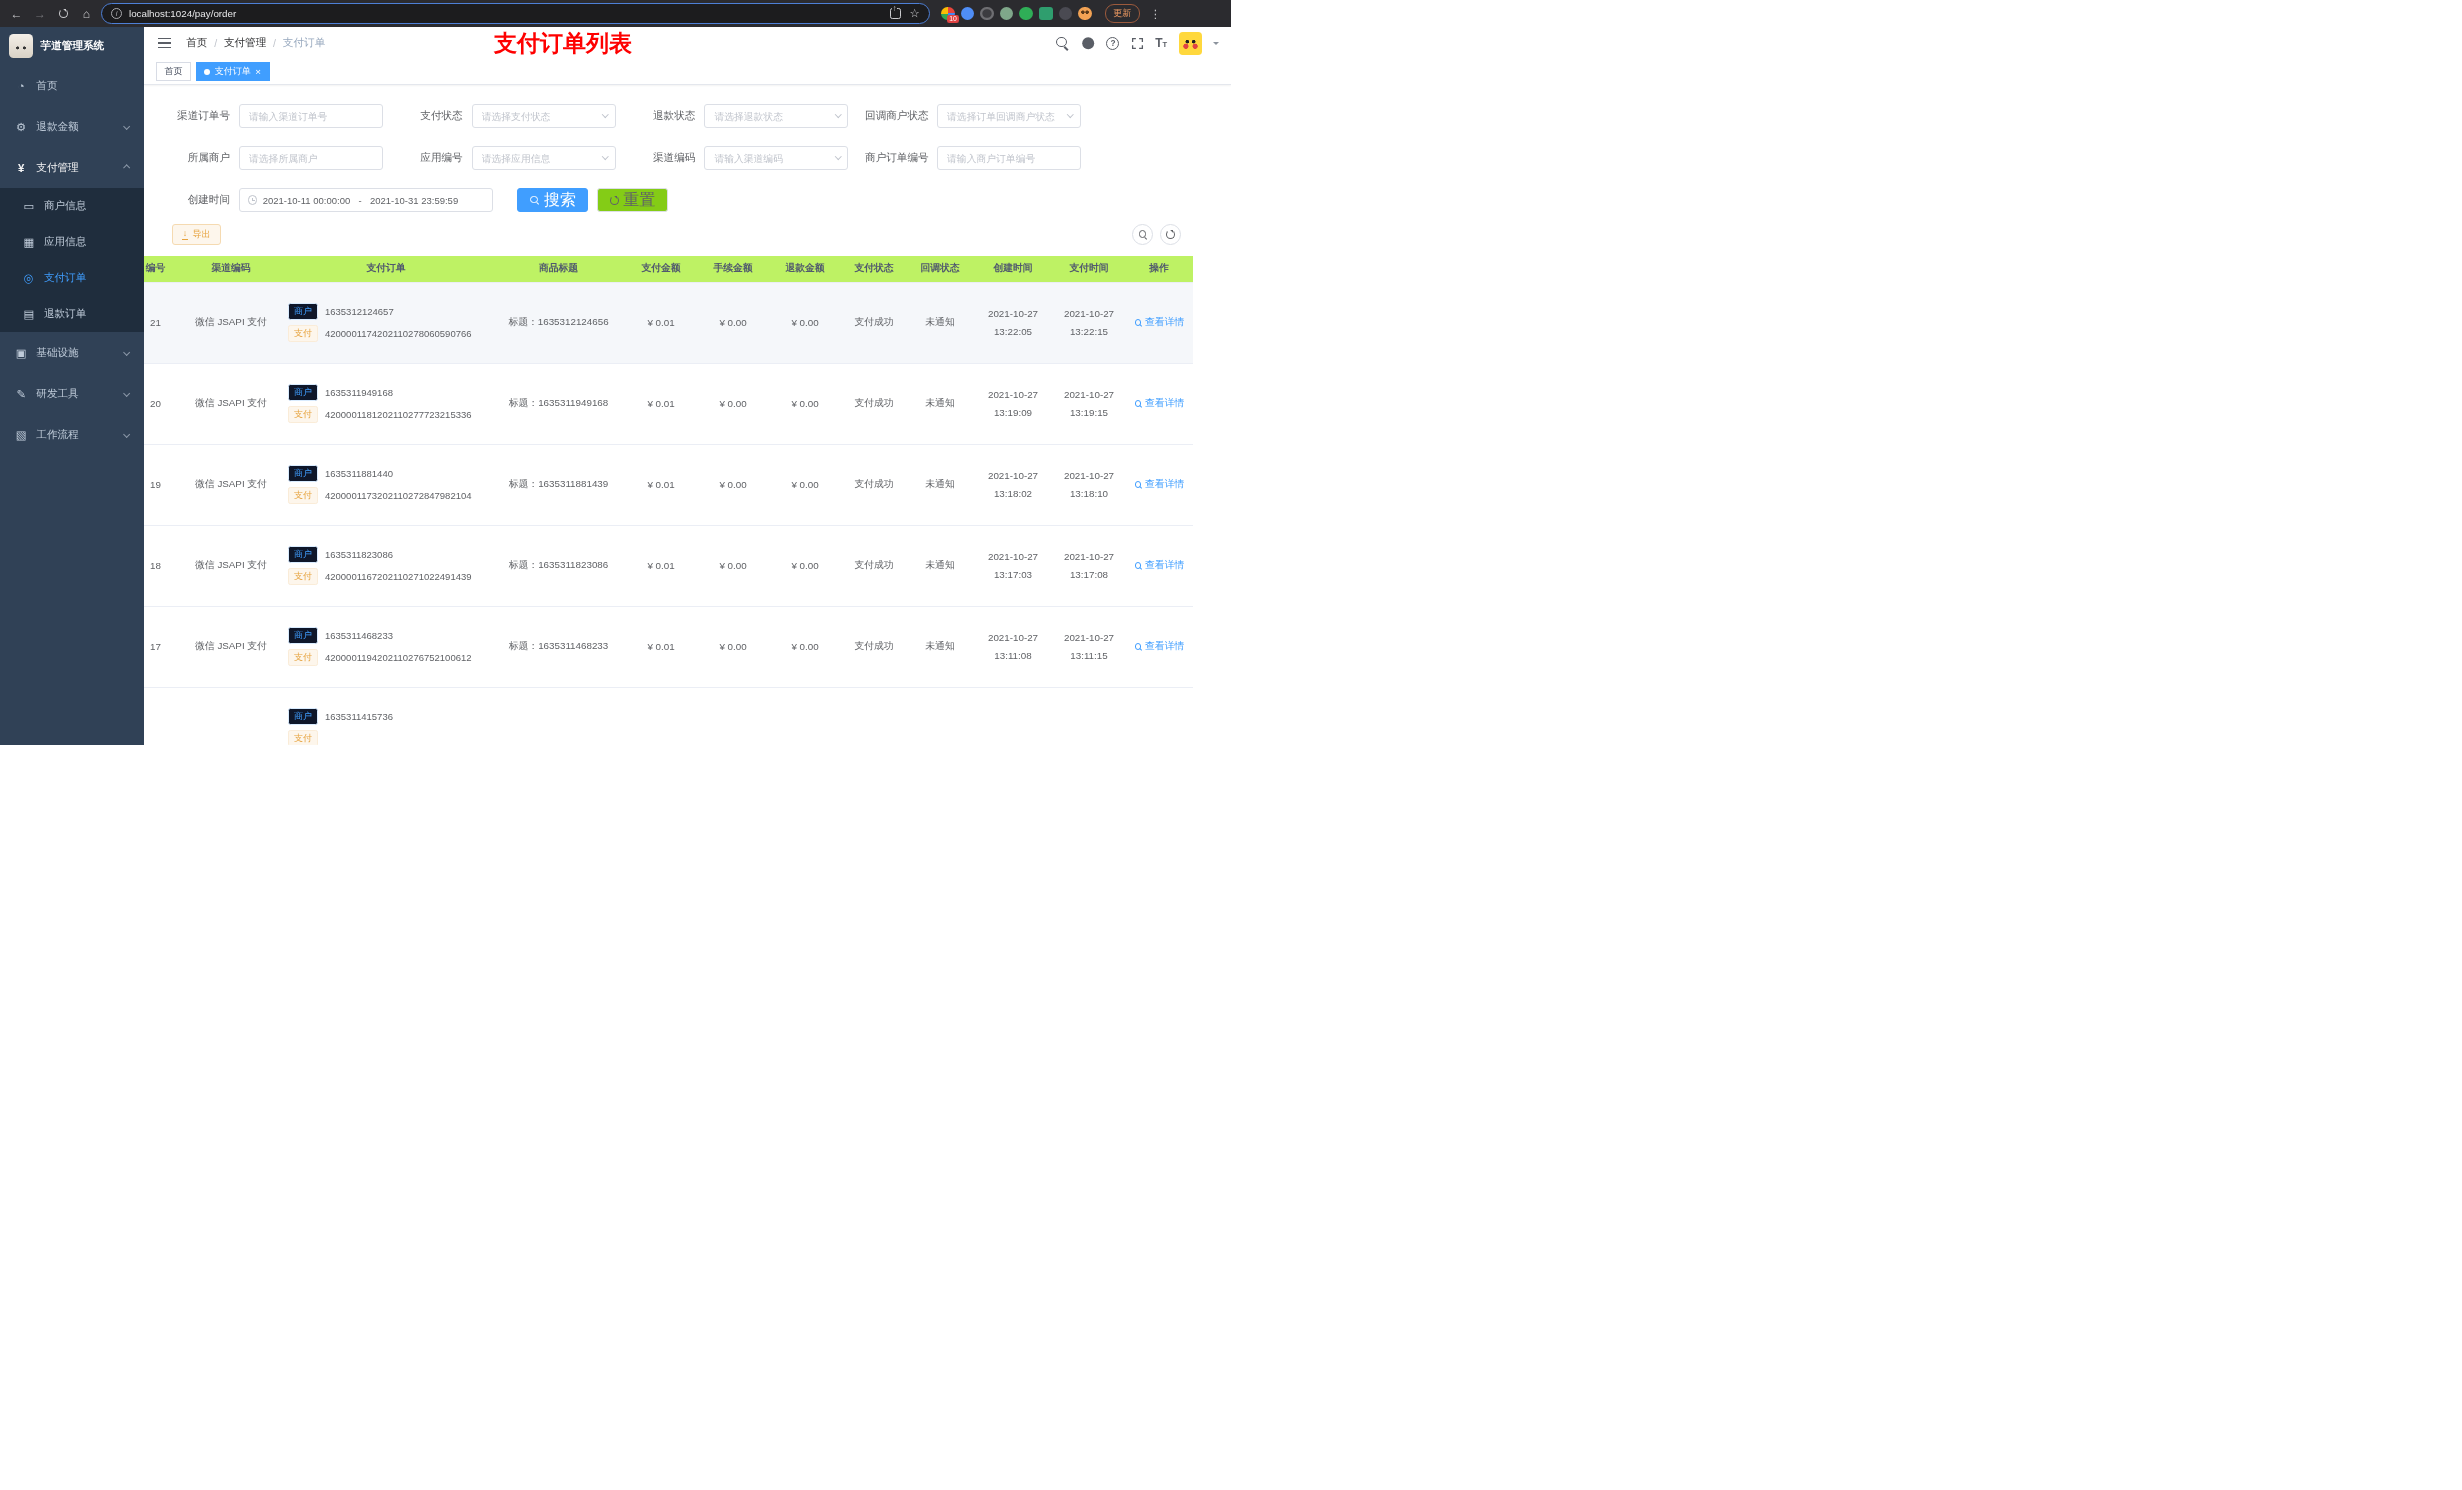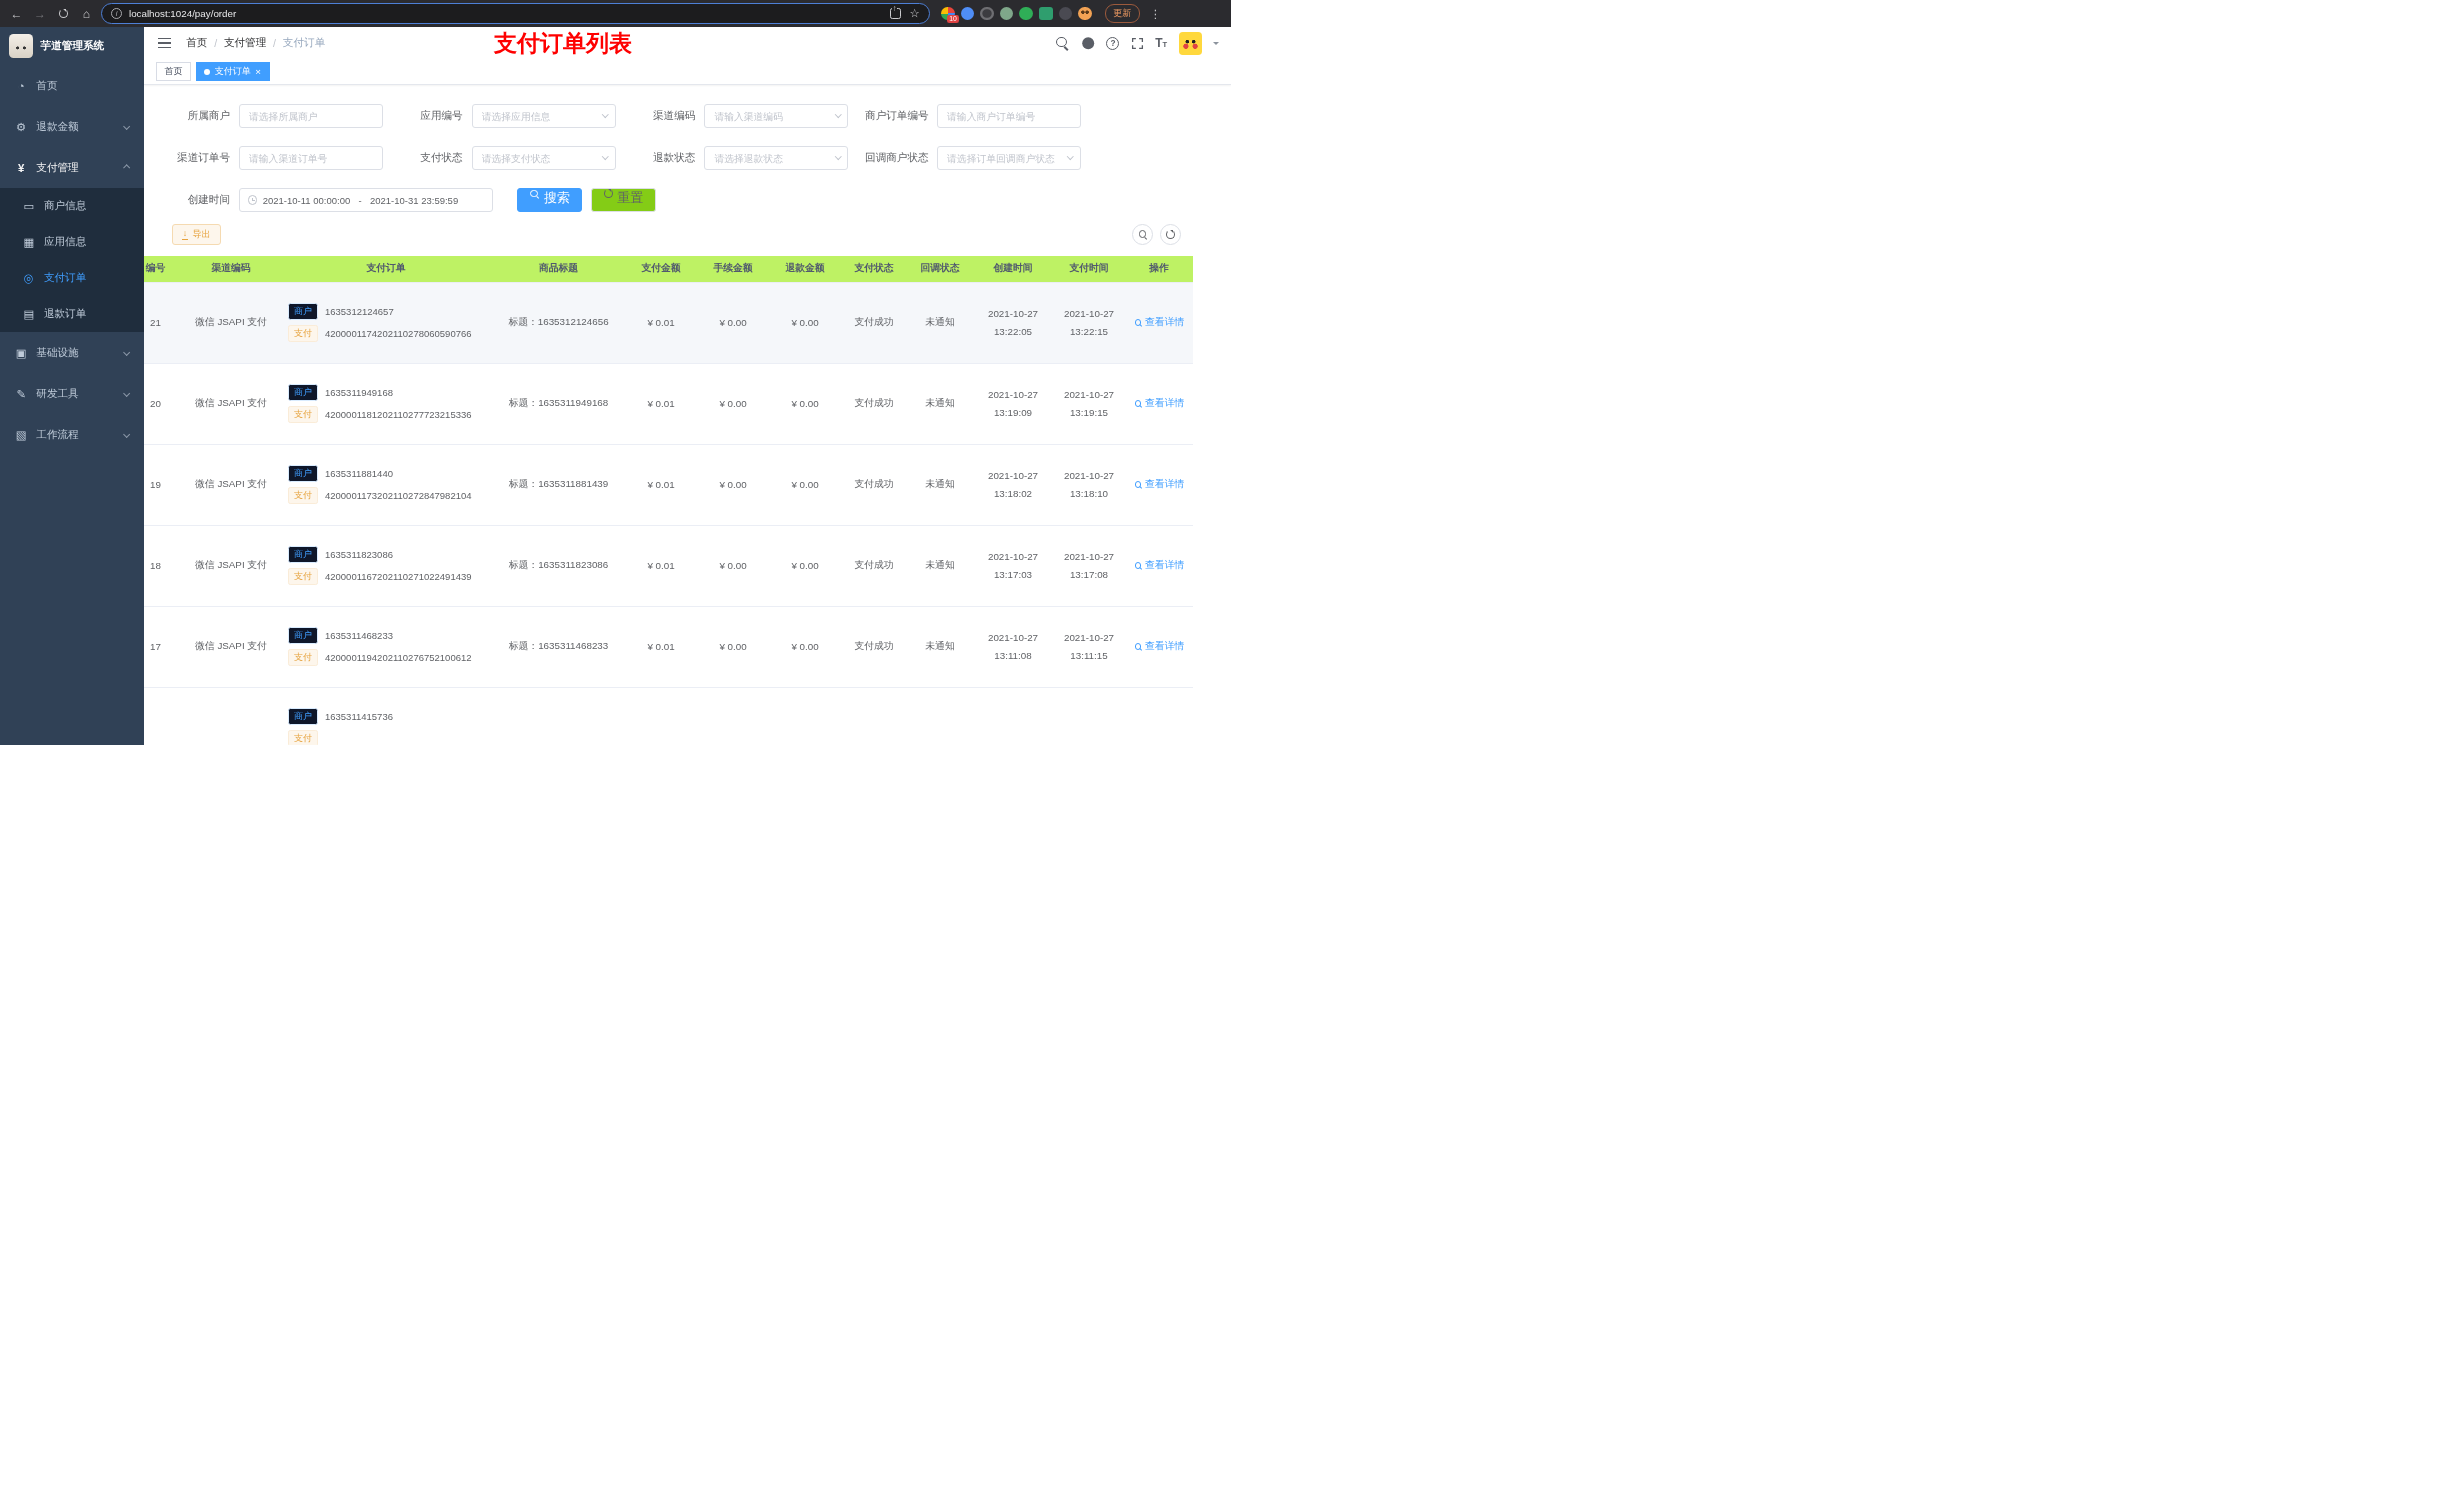--- a/index.html
+++ b/index.html
@@ -91,21 +91,21 @@
   .field { position:relative; }
   .field input { width:144px; height:24px; border:0.8px solid #dcdfe6; border-radius:3px; padding:0 21px 0 9px; font-size:9.8px; color:#606266; outline:none; font-family:inherit; }
   .field.no-caret input { padding-right:9px; }
   .field input::placeholder { color:#c0c4cc; }
   .sel-caret { position:absolute; right:8.3px; top:8.3px; color:#c0c4cc; width:4.5px; height:4.5px; border-width:1px; }
   .date-field { width:254px; height:24px; border:0.8px solid #dcdfe6; border-radius:3px; display:flex; align-items:center; gap:5.3px; padding:0 7.6px; font-size:9.5px; color:#606266; white-space:nowrap; }
   .date-sep { color:#606266; padding:0 3px; }
   .clock { width:9.8px; height:9.8px; border:1px solid #c0c4cc; border-radius:50%; position:relative; flex-shrink:0; }
   .clock::after { content:""; position:absolute; left:3.8px; top:1.5px; width:1.1px; height:3px; background:#c0c4cc; }
   .clock::before { content:""; position:absolute; left:3.8px; top:4.2px; width:2.7px; height:1.1px; background:#c0c4cc; }
-  .btn { height:24px; border-radius:3px; font-size:13px; display:inline-flex; align-items:flex-start; gap:4.5px; padding:0 11.4px; cursor:pointer; font-family:inherit; }
+  .btn { height:24px; border-radius:3px; font-size:16px; display:inline-flex; align-items:center; gap:4.5px; padding:0 11.4px; cursor:pointer; font-family:inherit; }
   .btn.primary { background:#409eff; border:0.8px solid #409eff; color:#fff; margin-left:7.6px; }
   .btn.default { background:#84cc16; border:0.8px solid #dcdfe6; color:#606266; margin-left:9px; }
 
   
   .mag { display:inline-block; width:9.8px; height:9.8px; position:relative; flex-shrink:0; }
   .mag::before { content:""; position:absolute; left:0.8px; top:0.8px; width:5.3px; height:5.3px; border:1.1px solid currentColor; border-radius:50%; }
   .mag::after { content:""; position:absolute; left:7.2px; top:7.2px; width:3px; height:1.2px; background:currentColor; transform:rotate(45deg); transform-origin:0 0; }
   .mag.lg { width:13.6px; height:13.6px; }
   .mag.lg::before { width:8.3px; height:8.3px; border-width:1.5px; }
   .mag.lg::after { left:9.8px; top:9.8px; width:4.5px; height:1.5px; }
@@ -264,20 +264,49 @@
         <span class="tab active">
           <span class="dot"></span>
           <span>支付订单</span>
           <span class="close">×</span>
         </span>
       </div>
 
       <div class="filters">
         <div class="frow">
           <div class="fitem">
+            <label class="flabel">渠道订单号</label>
+            <div class="field no-caret">
+              <input placeholder="请输入渠道订单号" style="">
+            </div>
+          </div>
+          <div class="fitem">
+            <label class="flabel">支付状态</label>
+            <div class="field">
+              <input readonly="" placeholder="请选择支付状态" style="">
+              <span class="sel-caret chev"></span>
+            </div>
+          </div>
+          <div class="fitem">
+            <label class="flabel">退款状态</label>
+            <div class="field">
+              <input readonly="" placeholder="请选择退款状态" style="">
+              <span class="sel-caret chev"></span>
+            </div>
+          </div>
+          <div class="fitem">
+            <label class="flabel">回调商户状态</label>
+            <div class="field">
+              <input readonly="" placeholder="请选择订单回调商户状态" style="">
+              <span class="sel-caret chev"></span>
+            </div>
+          </div>
+        </div>
+        <div class="frow">
+          <div class="fitem">
             <label class="flabel">所属商户</label>
             <div class="field no-caret">
               <input readonly="" placeholder="请选择所属商户" style="">
             </div>
           </div>
           <div class="fitem">
             <label class="flabel">应用编号</label>
             <div class="field">
               <input readonly="" placeholder="请选择应用信息" style="">
               <span class="sel-caret chev"></span>
@@ -287,49 +316,20 @@
             <label class="flabel">渠道编码</label>
             <div class="field">
               <input placeholder="请输入渠道编码" style="">
               <span class="sel-caret chev"></span>
             </div>
           </div>
           <div class="fitem">
             <label class="flabel">商户订单编号</label>
             <div class="field no-caret">
               <input placeholder="请输入商户订单编号" style="">
-            </div>
-          </div>
-        </div>
-        <div class="frow">
-          <div class="fitem">
-            <label class="flabel">渠道订单号</label>
-            <div class="field no-caret">
-              <input placeholder="请输入渠道订单号" style="">
-            </div>
-          </div>
-          <div class="fitem">
-            <label class="flabel">支付状态</label>
-            <div class="field">
-              <input readonly="" placeholder="请选择支付状态" style="">
-              <span class="sel-caret chev"></span>
-            </div>
-          </div>
-          <div class="fitem">
-            <label class="flabel">退款状态</label>
-            <div class="field">
-              <input readonly="" placeholder="请选择退款状态" style="">
-              <span class="sel-caret chev"></span>
-            </div>
-          </div>
-          <div class="fitem">
-            <label class="flabel">回调商户状态</label>
-            <div class="field">
-              <input readonly="" placeholder="请选择订单回调商户状态" style="">
-              <span class="sel-caret chev"></span>
             </div>
           </div>
         </div>
         <div class="frow">
           <div class="fitem">
             <label class="flabel">创建时间</label>
             <div class="date-field">
               <span class="clock"></span>
               <span>2021-10-11 00:00:00</span>
               <span class="date-sep">-</span>

